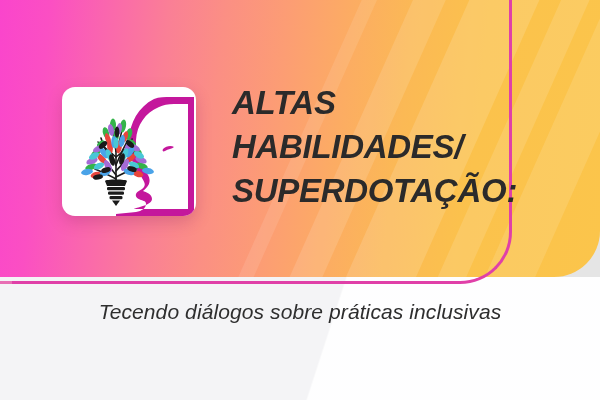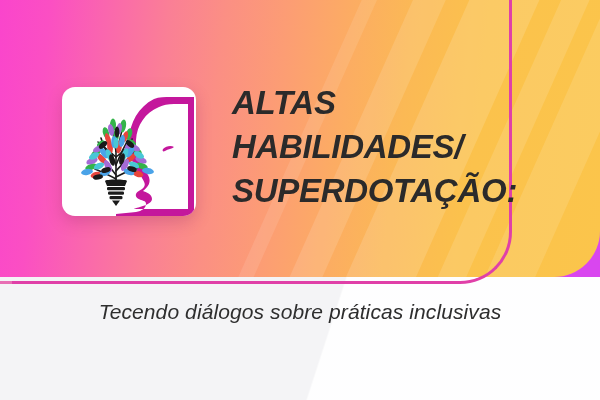--- a/index.html
+++ b/index.html
@@ -8,21 +8,21 @@
   html, body {
     width:600px; height:400px;
     overflow:hidden;
     background:#ffffff;
     font-family:"Liberation Sans", sans-serif;
   }
 
   #banner {
     position:relative;
     width:600px; height:400px;
-    background:#d946ef;
+    background:#e5e5e5;
     overflow:hidden;
   }
 
   
   .white-base {
     position:absolute;
     left:0; top:277px;
     width:600px; height:123px;
     background:#F4F4F6;
   }

